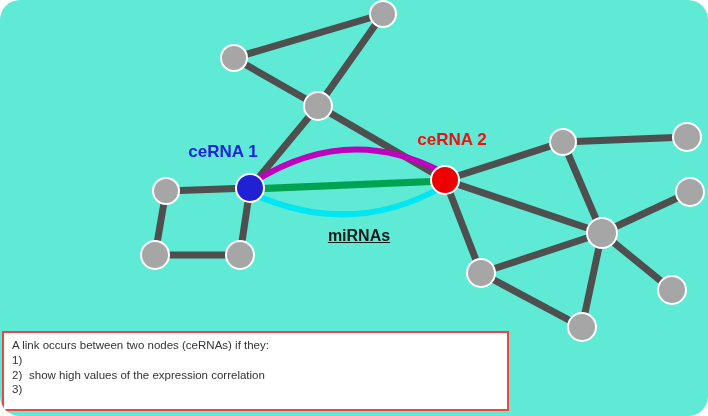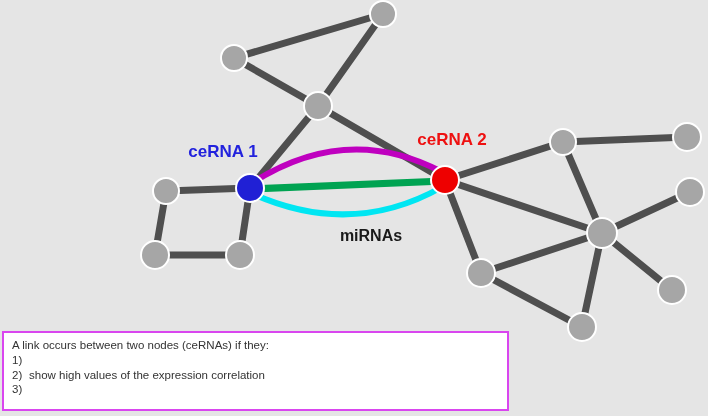--- a/index.html
+++ b/index.html
@@ -5,22 +5,23 @@
   html, body {
     margin: 0;
     padding: 0;
     background: #ffffff;
     font-family: "Liberation Sans", sans-serif;
   }
   .figure {
     position: relative;
     width: 708px;
     height: 416px;
-    background: #e5e5e5;
+    background: #5eead4;
     overflow: hidden;
+    border-radius: 20px;
   }
   .figure svg {
     position: absolute;
     left: 0;
     top: 0;
   }
   .node-label {
     position: absolute;
     transform: translate(-50%, -50%);
     font-weight: bold;
@@ -35,21 +36,21 @@
     font-size: 16px;
     white-space: nowrap;
   }
   .legend-box {
     position: absolute;
     left: 2px;
     top: 331px;
     width: 487px;
     height: 66px;
     background: #ffffff;
-    border: 2px solid #d946ef;
+    border: 2px solid #ef4444;
     padding: 5px 8px;
     color: #333333;
     font-size: 11.5px;
     line-height: 14.8px;
   }
   .legend-line {
     display: flex;
     white-space: nowrap;
   }
   .legend-num {
@@ -98,21 +99,21 @@
       <circle cx="602" cy="233" r="15" fill="#a6a6a6" stroke="#ffffff" stroke-width="2"></circle>
       <circle cx="481" cy="273" r="14" fill="#a6a6a6" stroke="#ffffff" stroke-width="2"></circle>
       <circle cx="582" cy="327" r="14" fill="#a6a6a6" stroke="#ffffff" stroke-width="2"></circle>
       <circle cx="672" cy="290" r="14" fill="#a6a6a6" stroke="#ffffff" stroke-width="2"></circle>
       <circle cx="250" cy="188" r="14" fill="#2020d5" stroke="#ffffff" stroke-width="2"></circle>
       <circle cx="445" cy="180" r="14" fill="#ee0000" stroke="#ffffff" stroke-width="2"></circle>
     </svg>
 
   <div class="node-label" style="left: 223px; top: 152px; color: rgb(34, 34, 221);">ceRNA 1</div>
   <div class="node-label" style="left: 452px; top: 140px; color: rgb(238, 17, 17);">ceRNA 2</div>
-  <div class="mirna-label" style="left: 371px; top: 236px; color: rgb(26, 26, 26);">miRNAs</div>
+  <div class="mirna-label" style="left: 359px; top: 236px; color: rgb(26, 26, 26); text-decoration: underline;">miRNAs</div>
 
   <div class="legend-box">
     <div class="legend-line">
 
       <span>A link occurs between two nodes (ceRNAs) if they:</span>
     </div>
     <div class="legend-line">
       <span class="legend-num">1)</span>
     </div>
     <div class="legend-line">

